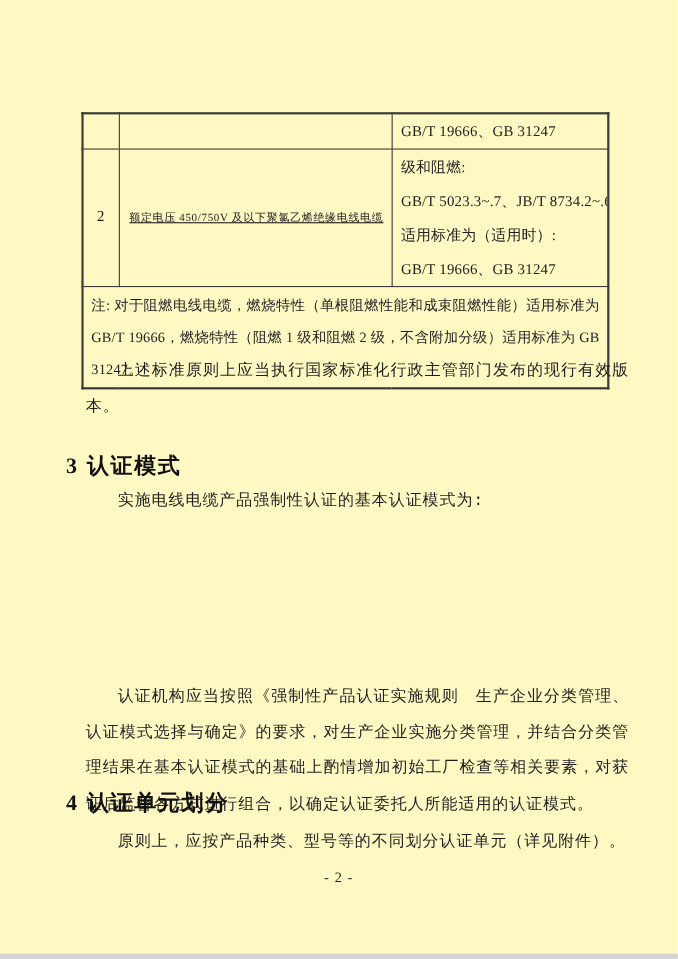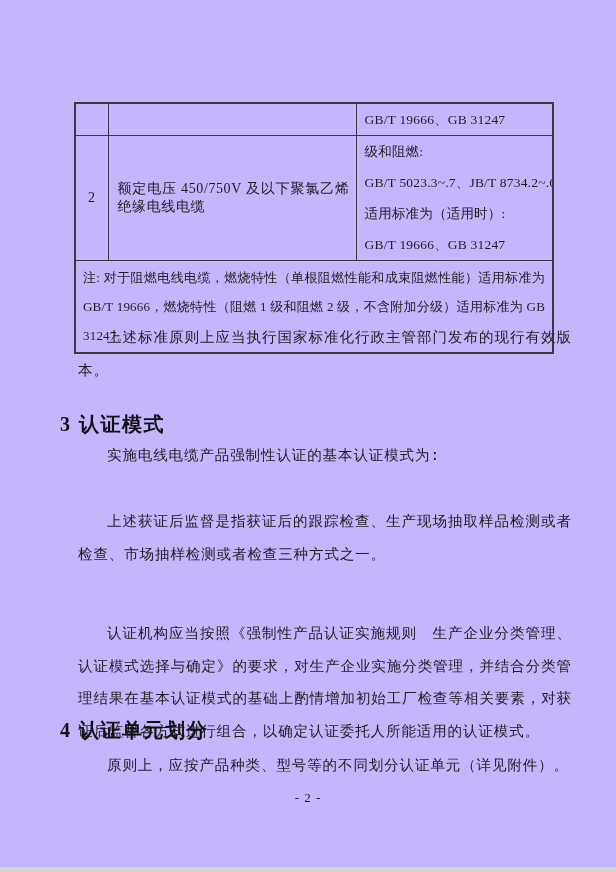--- a/index.html
+++ b/index.html
@@ -6,21 +6,21 @@
   html, body { background: #ffffff; }
   body {
     width: 616px; height: 872px;
     font-family: "Liberation Serif", "DejaVu Serif", serif;
     color: #1e1e1e;
     position: relative;
     overflow: hidden;
   }
   .page {
     position: absolute; inset: 0;
-    background: #c4b5fd;
+    background: #fef9c3;
   }
   
   .doc-table {
     position: absolute; left: 74px; top: 102px;
     width: 478px;
     border-collapse: collapse;
     table-layout: fixed;
     border: 2px solid #3a3a3a;
   }
   .doc-table td {
@@ -31,24 +31,25 @@
   .row-partial { height: 31px; }
   .row-main { height: 125px; }
   .row-note { height: 61px; }
   .cell-index {
     text-align: center;
     font-size: 14px;
     letter-spacing: 0.5px;
   }
   .cell-product {
     padding: 0 6px 0 9px;
-    font-size: 14px;
-    line-height: 18px;
+    font-size: 10px;
+    line-height: 41px;
     letter-spacing: 0.6px;
     text-align: justify;
+    text-decoration: underline;
   }
   .cell-standards {
     padding-left: 8px;
     font-size: 13.5px;
     letter-spacing: 0.2px;
   }
   .cell-standards .std-line {
     line-height: 31px;
     white-space: nowrap;
   }
@@ -135,21 +136,20 @@
   </tbody>
     </table>
 
   <p class="para" id="para-version">上述标准原则上应当执行国家标准化行政主管部门发布的现行有效版本。</p>
 
   <div class="heading" id="heading-3">
     <span class="heading-num">3</span><span>认证模式</span>
   </div>
 
   <p class="para" id="sec3-p1">实施电线电缆产品强制性认证的基本认证模式为:</p>
-  <p class="para" id="sec3-p3">上述获证后监督是指获证后的跟踪检查、生产现场抽取样品检测或者检查、市场抽样检测或者检查三种方式之一。</p>
   <p class="para" id="sec3-p4">认证机构应当按照《强制性产品认证实施规则　生产企业分类管理、认证模式选择与确定》的要求，对生产企业实施分类管理，并结合分类管理结果在基本认证模式的基础上酌情增加初始工厂检查等相关要素，对获证后监督各方式进行组合，以确定认证委托人所能适用的认证模式。</p>
 
   <div class="heading" id="heading-4">
     <span class="heading-num">4</span><span>认证单元划分</span>
   </div>
 
   <p class="para" id="sec4-p1">原则上，应按产品种类、型号等的不同划分认证单元（详见附件）。</p>
 
   <div class="page-number">- 2 -</div>
 

